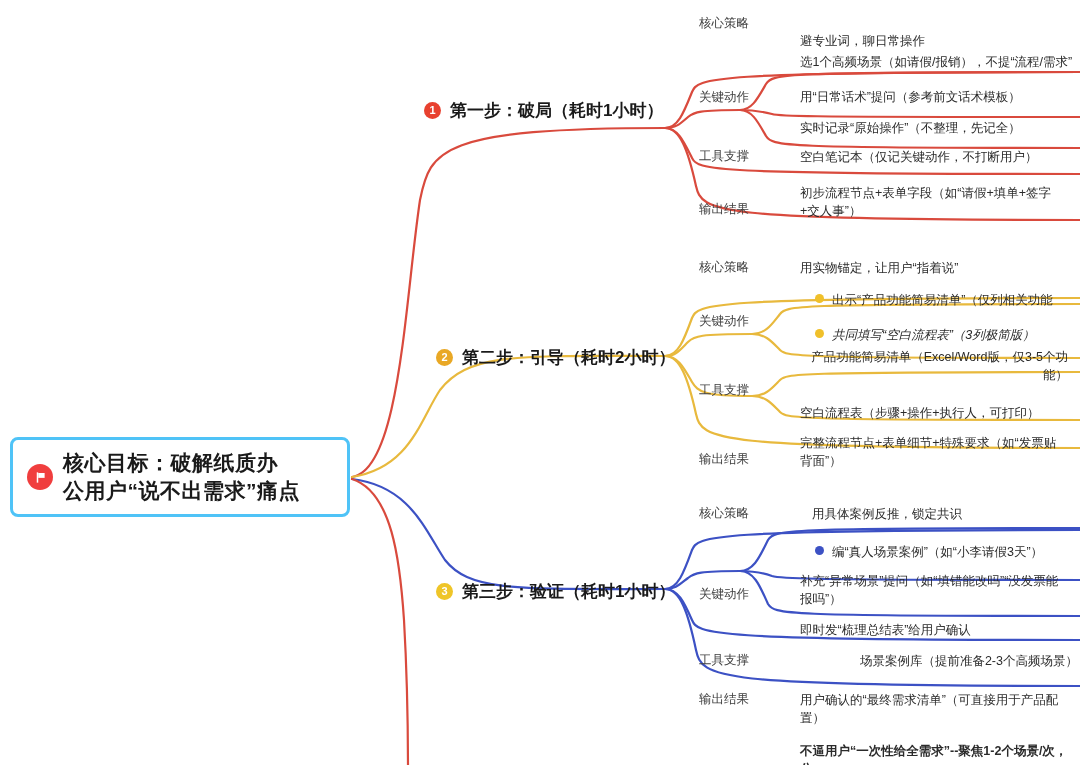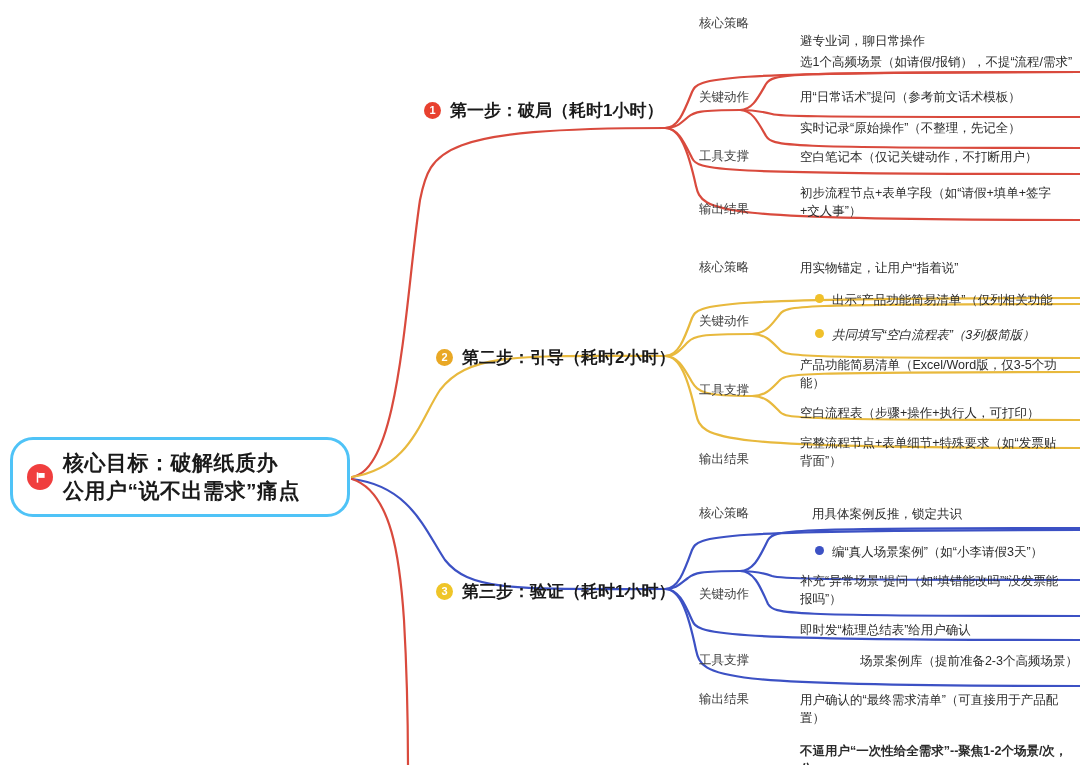--- a/index.html
+++ b/index.html
@@ -8,21 +8,21 @@
     font-family:"Liberation Sans","DejaVu Sans",sans-serif;
     color:#222;
   }
   #mindmap{position:absolute;inset:0;width:1080px;height:765px;}
   svg.links{position:absolute;left:0;top:0;width:1080px;height:765px;pointer-events:none;}
 
   
   .root-node{
     position:absolute;left:10px;top:437px;width:340px;height:80px;
     box-sizing:border-box;
-    border:3px solid #4FC3F7;border-radius:23px;background:#ffffff;
+    border:3px solid #4FC3F7;border-radius:8px;background:#ffffff;
     display:flex;align-items:center;padding:0 14px;
   }
   .root-icon{
     width:26px;height:26px;border-radius:50%;background:#F03E3E;
     flex:0 0 26px;margin-right:10px;position:relative;
     display:flex;align-items:center;justify-content:center;
   }
   .root-icon svg{display:block;}
   .root-text{
     font-size:21px;font-weight:bold;line-height:28px;color:#1a1a1a;
@@ -163,21 +163,21 @@
 
   <div class="cat-label" style="left:699px;top:313px;">关键动作</div>
   <div class="leaf" style="left:815px;top:291px;width:265px;">
     <span class="dot dot-gold"></span><span>出示“产品功能简易清单”（仅列相关功能</span>
   </div>
   <div class="leaf" style="left:815px;top:326px;width:265px;font-style:italic;">
     <span class="dot dot-gold"></span><span>共同填写“空白流程表”（3列极简版）</span>
   </div>
 
   <div class="cat-label" style="left:699px;top:382px;">工具支撑</div>
-  <div class="leaf" style="left:800px;top:356px;width:268px;">
+  <div class="leaf" style="left:800px;top:348px;width:268px;text-align:right;">
     <span>产品功能简易清单（Excel/Word版，仅3-5个功能）</span>
   </div>
   <div class="leaf" style="left:800px;top:404px;width:278px;">
     <span>空白流程表（步骤+操作+执行人，可打印）</span>
   </div>
 
   <div class="cat-label" style="left:699px;top:451px;">输出结果</div>
   <div class="leaf" style="left:800px;top:434px;width:268px;">
     <span>完整流程节点+表单细节+特殊要求（如“发票贴背面”）</span>
   </div>

